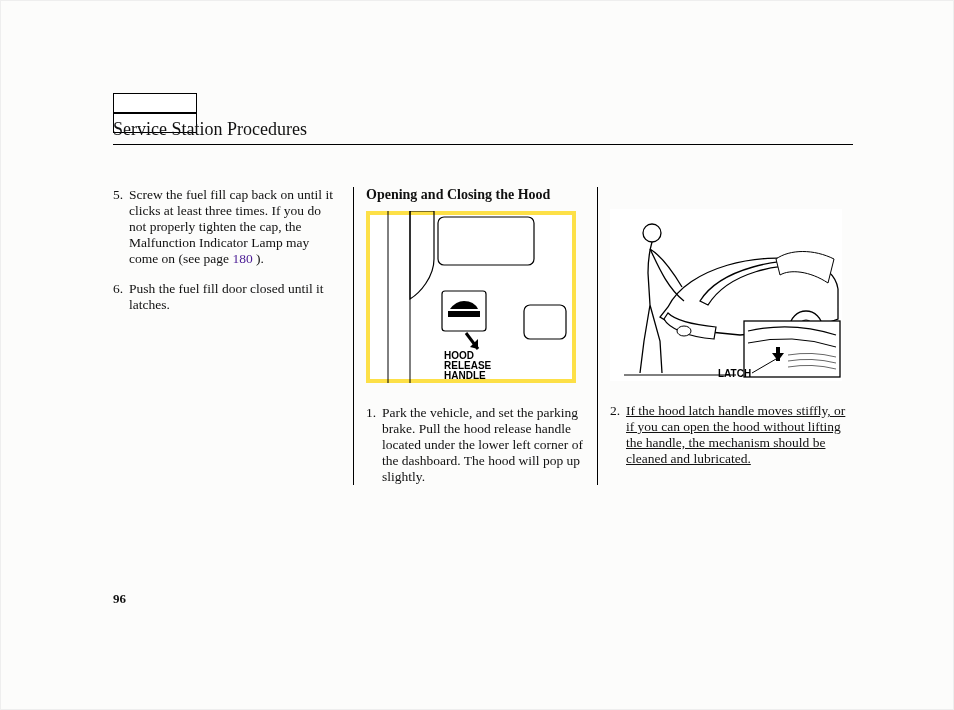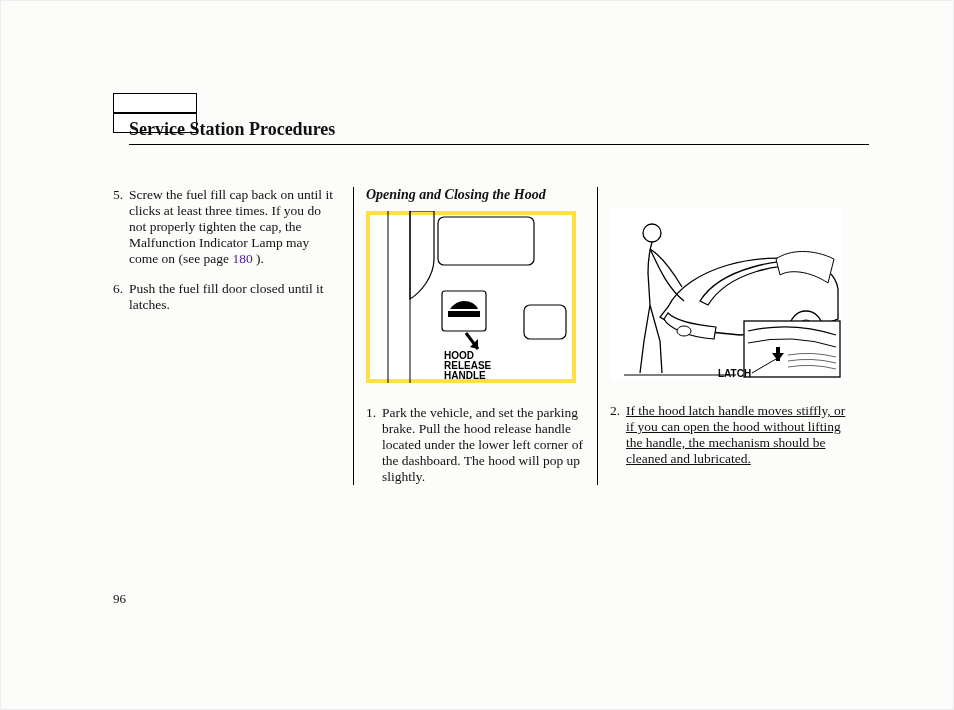--- a/index.html
+++ b/index.html
@@ -32,26 +32,26 @@
     height: 18px;
     display: inline-block;
     vertical-align: top;
     margin-right: 6px;
     background: #fff;
   }
   .top-boxes .b1 { width: 82px; }
   .top-boxes .b2 { width: 82px; }
   .title {
     position: absolute;
-    left: 128px;
+    left: 112px;
     top: 118px;
     width: 740px;
     border-bottom: 1.5px solid #000;
     padding-bottom: 4px;
-    font-weight: bold;
+    font-weight: normal;
     font-size: 18px;
   }
   .columns {
     position: absolute;
     left: 112px;
     top: 186px;
     width: 740px;
     display: flex;
   }
   .col {
@@ -83,21 +83,20 @@
     top: 0;
   }
   a.ref {
     color: #4c1d95;
     text-decoration: none;
   }
   .subheading {
     font-weight: bold;
     font-size: 14px;
     margin: 0 0 8px 0;
-    font-style: italic;
   }
   .ill {
     width: 210px;
     height: 172px;
     background: #fde047;
     border: 0;
     margin-bottom: 22px;
   }
   .ill svg { width: 100%; height: 100%; display: block; }
   .ill-label {
@@ -122,21 +121,21 @@
     font-size: 13.5px;
     line-height: 1.18;
     margin: 12px 0 0 0;
     padding-left: 16px;
     text-decoration: underline;
   }
   .page-num {
     position: absolute;
     left: 112px;
     top: 590px;
-    font-weight: normal;
+    font-weight: bold;
     font-size: 13px;
   }
 </style>
 </head>
 <body>
 
 <div class="page">
 
   <div class="top-boxes">
     <span class="b b1"></span>

